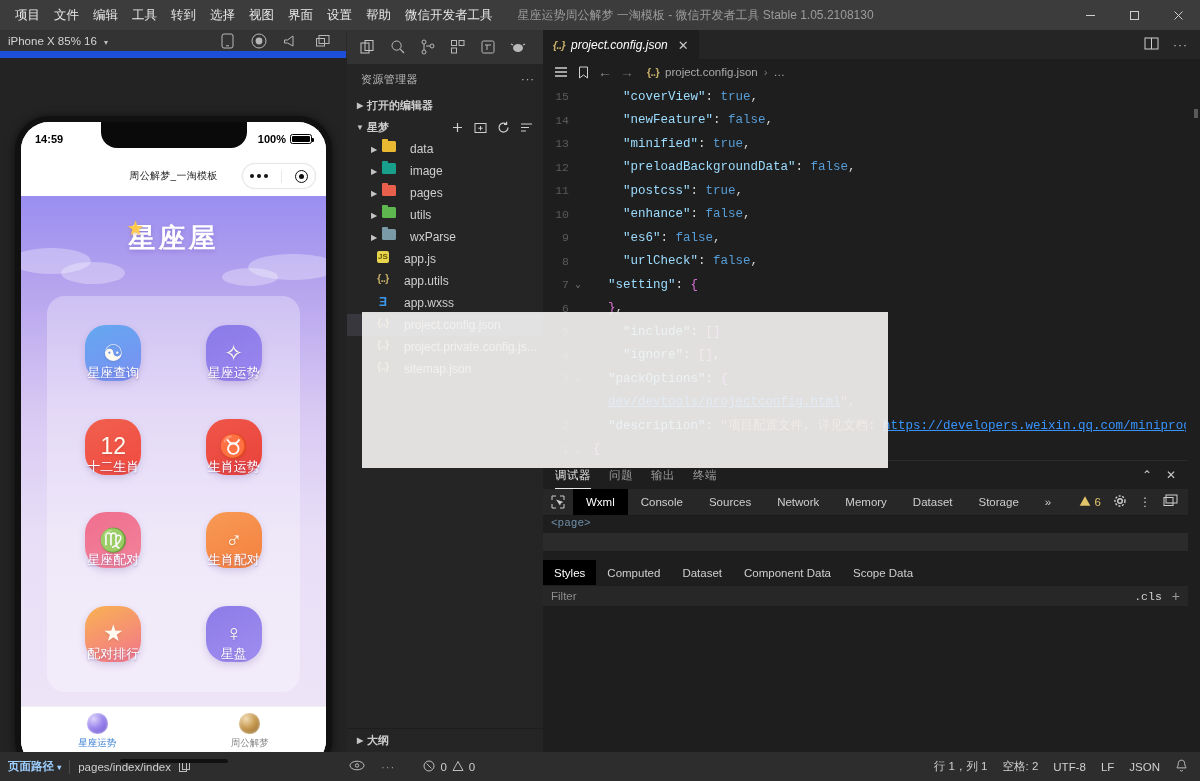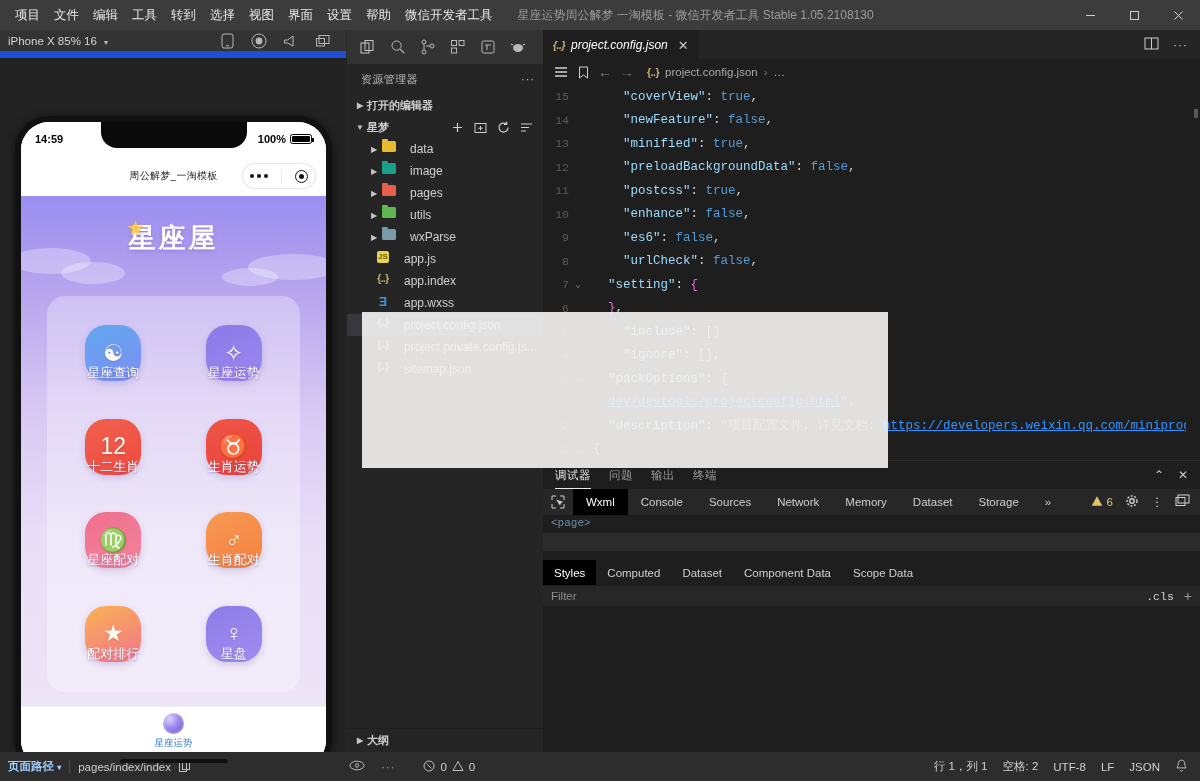--- a/index.html
+++ b/index.html
@@ -216,21 +216,21 @@
   .k { color: #9cdcfe; }
   .s { color: #ce9178; }
   .p { color: #d4d4d4; }
   .b { color: #569cd6; }
   .br { color: #da70d6; }
   .lnk { color: #3794ff; text-decoration: underline; }
   .minimap { position: absolute; right: 0; top: 0; width: 14px; height: 100%; background: #1e1e1e; }
   .mm-slider { position:absolute; right: 2px; top: 24px; width: 4px; height: 9px; background:#5a5a5a; }
 
   
-  .panel { position: absolute; left: 543px; top: 460px; right: 0; height: 292px; background: #1e1e1e; border-top: 1px solid #2b2b2b; }
+  .panel { position: absolute; left: 543px; top: 460px; right: 12px; height: 292px; background: #1e1e1e; border-top: 1px solid #2b2b2b; }
   .panel-tabs { height: 28px; display: flex; align-items: center; padding: 0 12px; gap: 18px; position: relative; }
   .ptab { font-size: 11.5px; color: #9b9b9b; height: 28px; display: flex; align-items: center; position: relative; letter-spacing: .5px; }
   .ptab.active { color: #e7e7e7; }
   .ptab.active::after { content:""; position:absolute; left:0; right:0; bottom:0; height:1px; background:#e7e7e7; }
   .panel-actions { margin-left: auto; display: flex; align-items: center; gap: 14px; color: #c8c8c8; font-size: 12px; }
 
   .dt-tabs {
     height: 27px; background: #272727; display: flex; align-items: stretch;
     border-bottom: 1px solid #1b1b1b;
   }
@@ -436,20 +436,24 @@
                   </div>
                   <div class="gi-lbl">星盘</div>
                 </div>
               </div>
 
             <div class="tabbar" id="mp-tabbar">
                 <div class="tb-item">
                   <div class="tb-sphere"></div>
                   <div class="tb-lbl" style="color: rgb(59, 127, 212);">星座运势</div>
                 </div>
+                <div class="tb-item">
+                  <div class="tb-sphere brown"></div>
+                  <div class="tb-lbl" style="color: rgb(136, 136, 136);">周公解梦</div>
+                </div>
               </div>
           </div>
 
           <div class="home-bar"></div>
         </div>
       </div>
     </div>
   </div>
 
   <div class="activity">
@@ -573,21 +577,21 @@
         <div class="frow" style="padding-left: 28px;">
           <span class="fico">
             <span style="display:inline-block;width:12px;height:12px;background:#e8d44d;border-radius:2px;color:#6b5a00;font-size:8px;text-align:center;line-height:12px;font-weight:bold;">JS</span>
           </span>
           <span>app.js</span>
         </div>
         <div class="frow" style="padding-left: 28px;">
           <span class="fico">
             <span style="color:#cbb26a;font-size:10px;font-weight:bold;letter-spacing:-.5px;">{..}</span>
           </span>
-          <span>app.index</span>
+          <span>app.utils</span>
         </div>
         <div class="frow" style="padding-left: 28px;">
           <span class="fico">
             <span style="color:#3b96e8;font-size:12px;font-weight:bold;">Ǝ</span>
           </span>
           <span>app.wxss</span>
         </div>
         <div class="frow sel" style="padding-left: 28px;">
           <span class="fico">
             <span style="color:#cbb26a;font-size:10px;font-weight:bold;letter-spacing:-.5px;">{..}</span>

